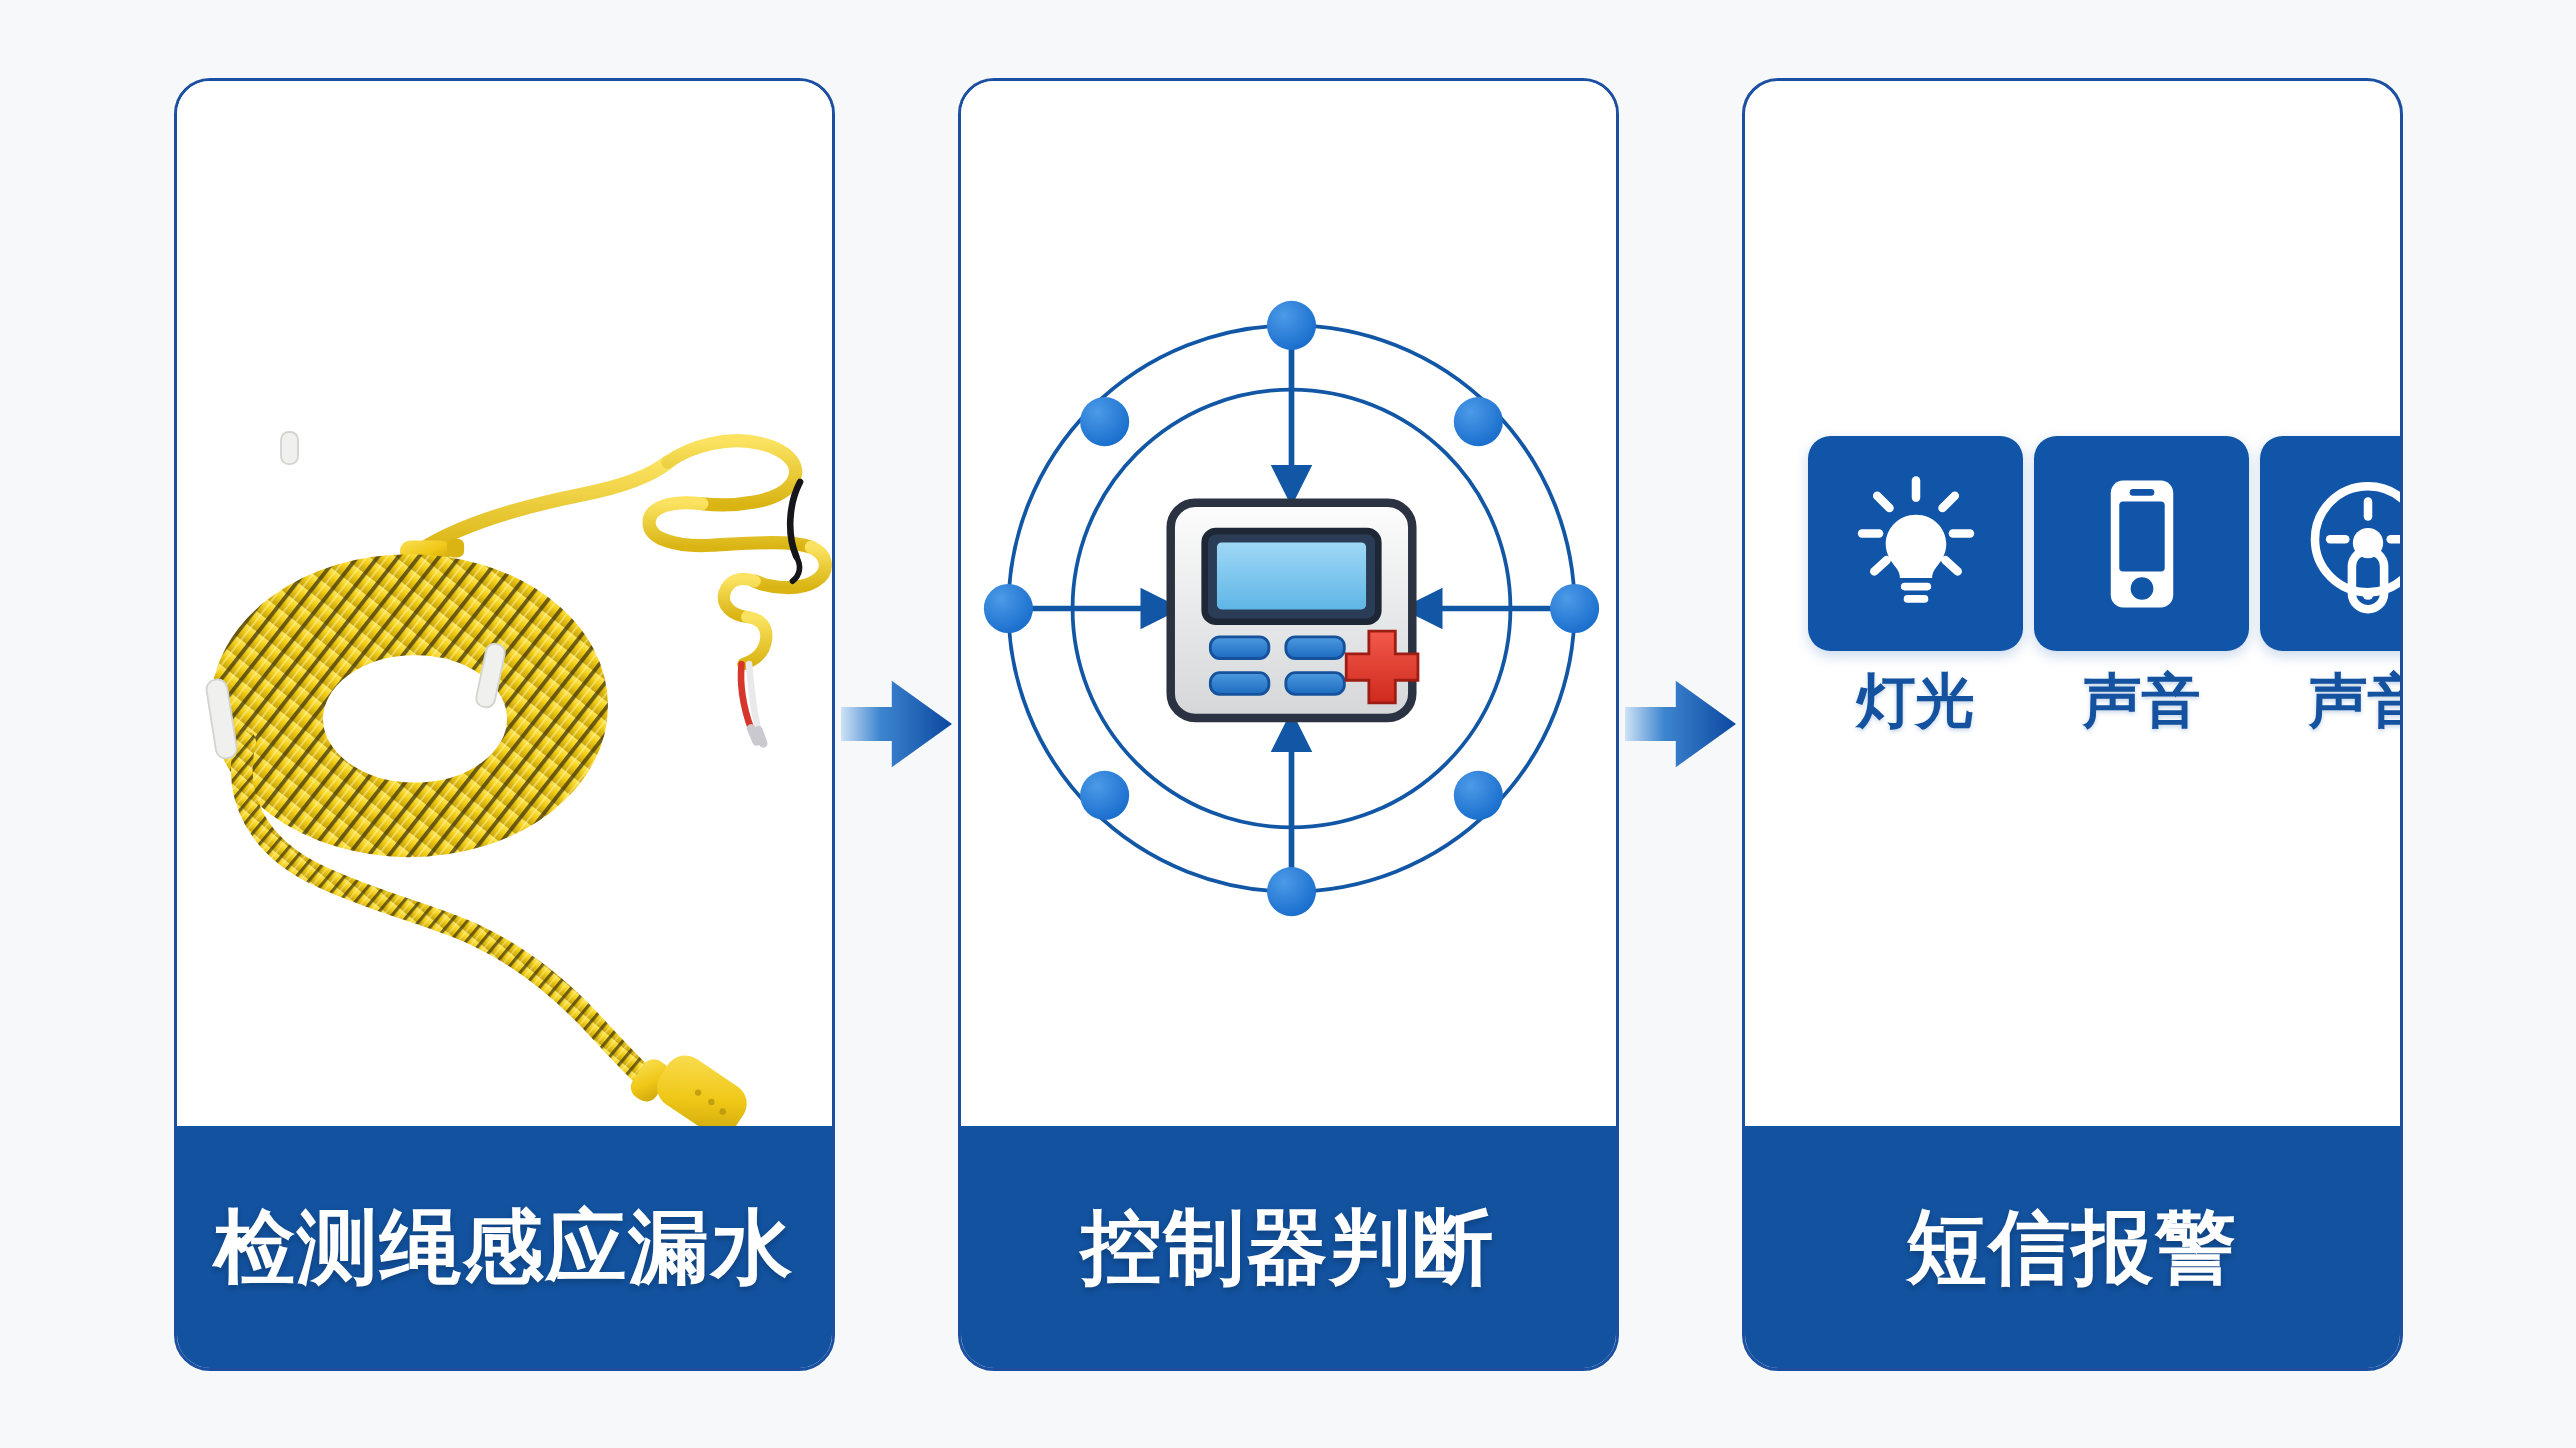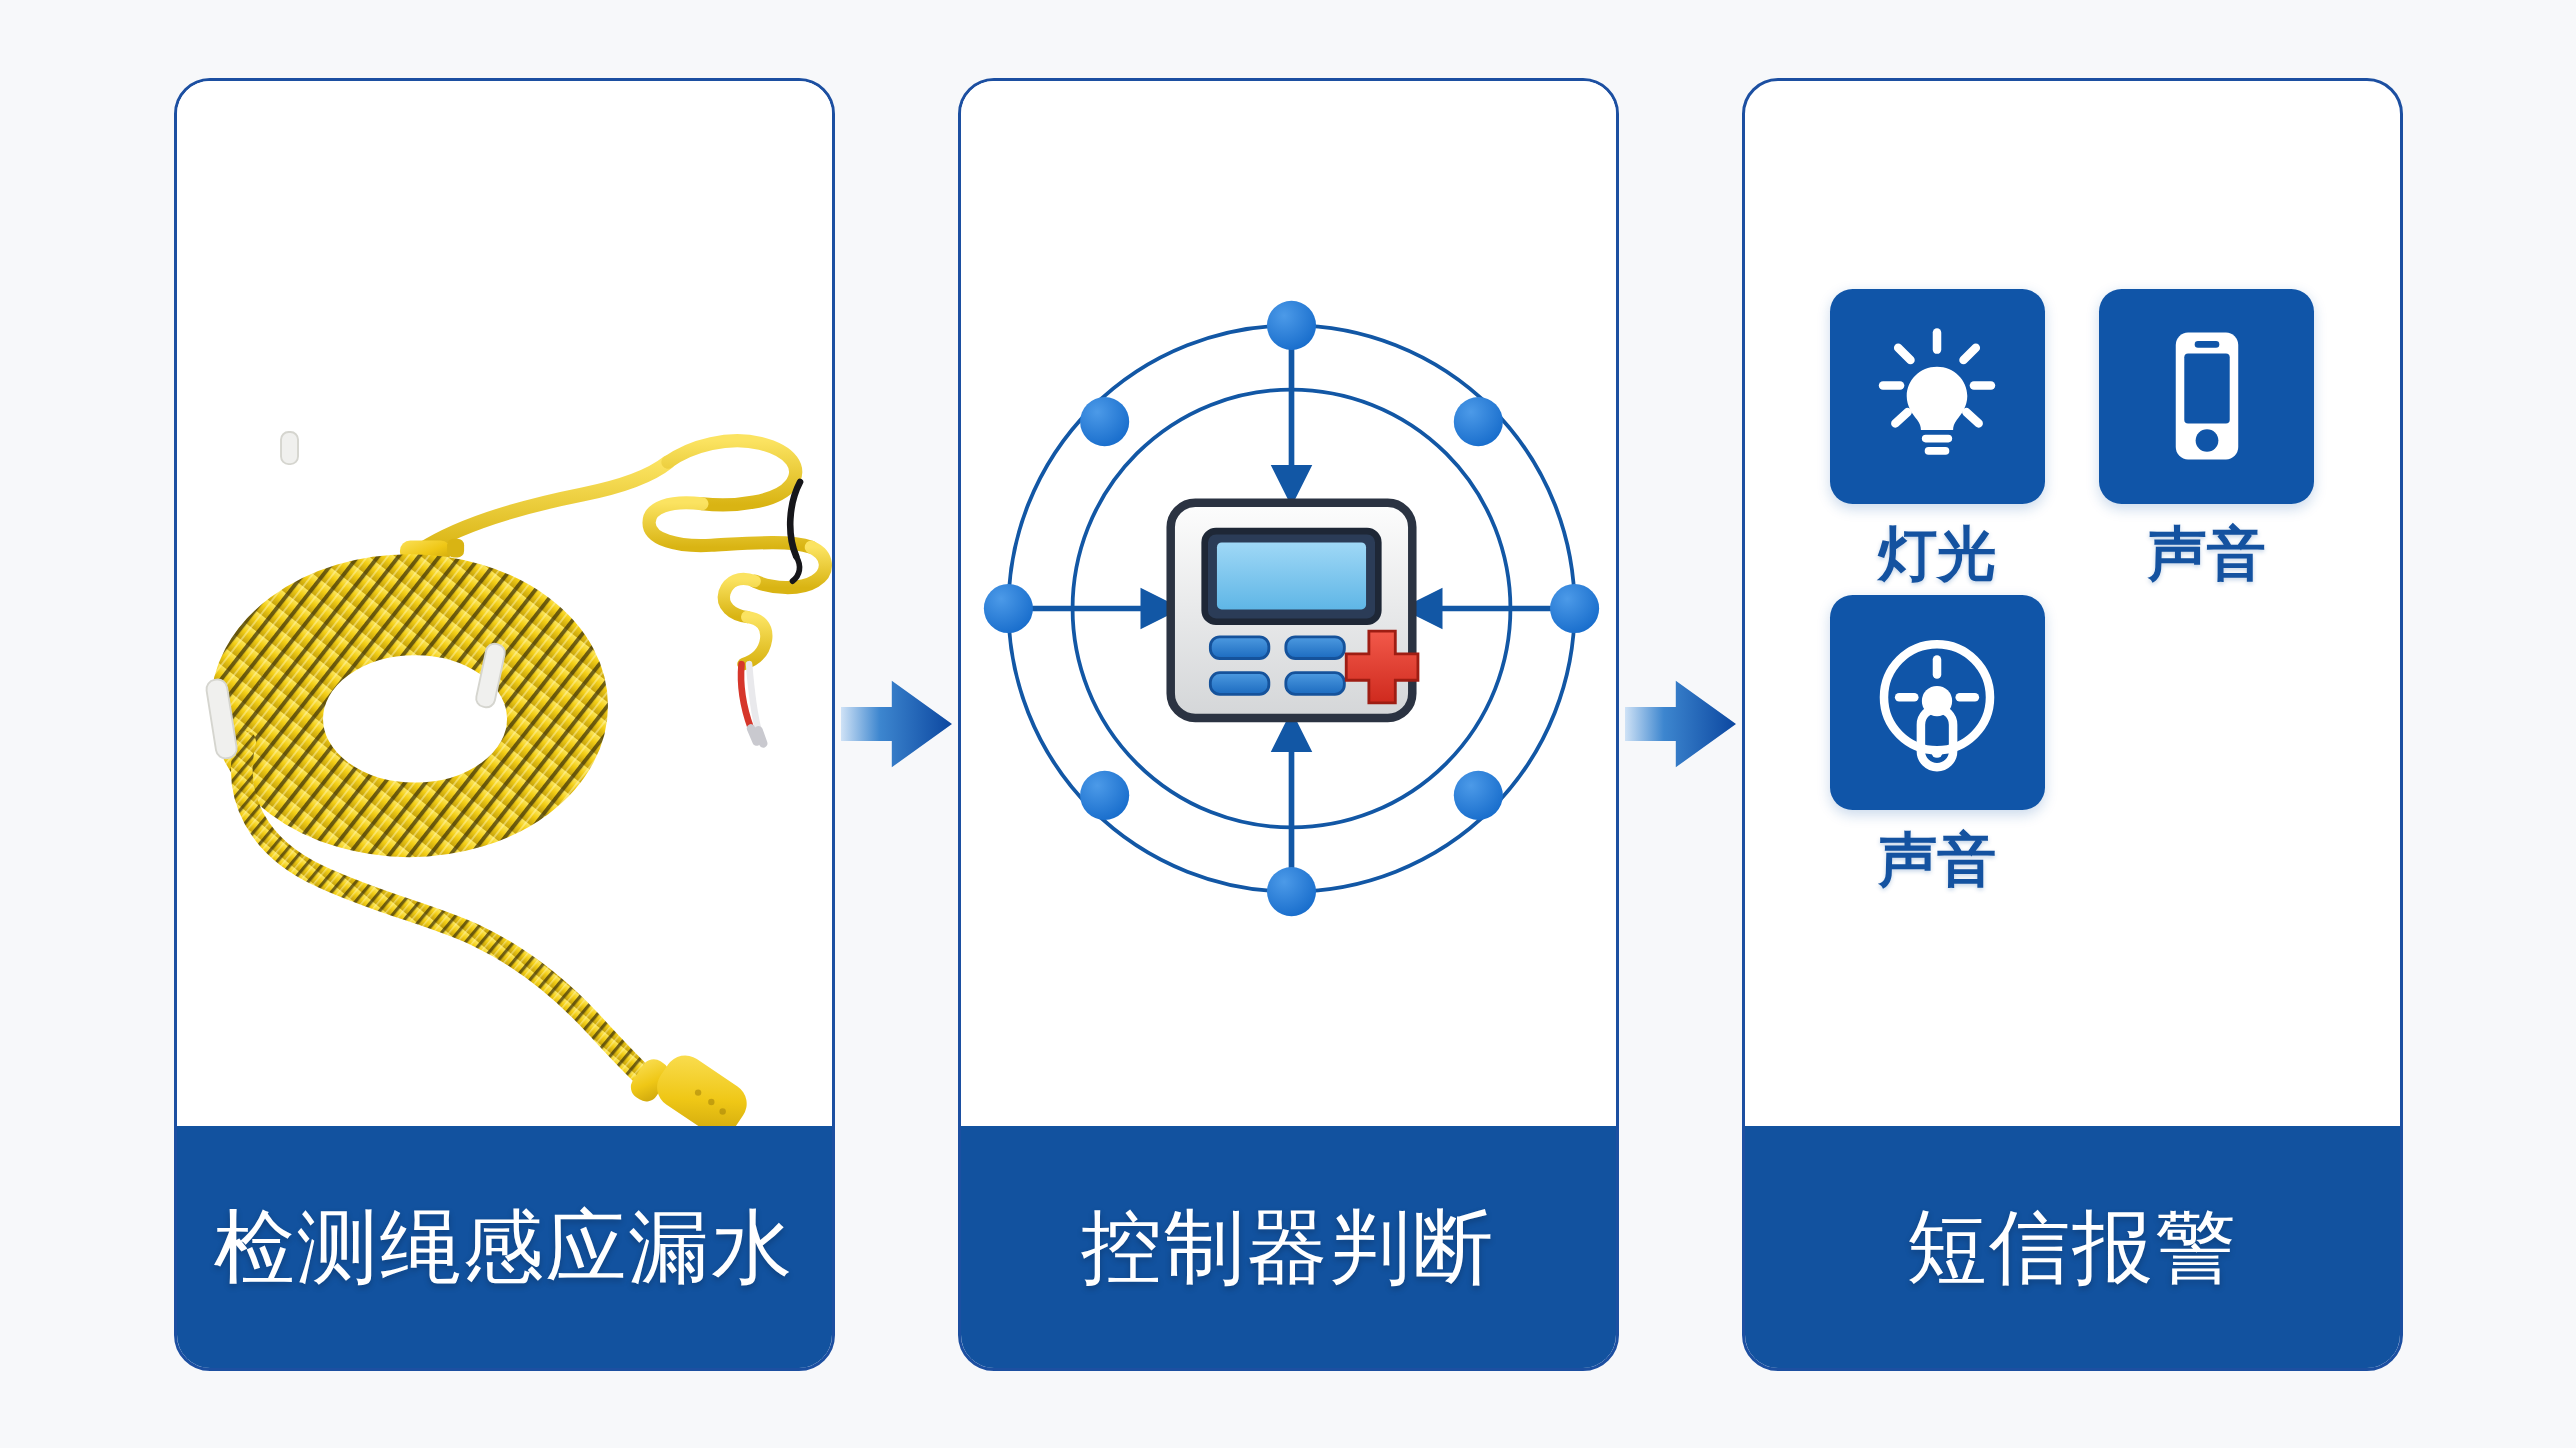--- a/index.html
+++ b/index.html
@@ -49,21 +49,21 @@
     display:flex;
     align-items:center;
     justify-content:center;
     border-bottom-left-radius:34px;
     border-bottom-right-radius:34px;
   }
   .card.sq-corner .footer{border-bottom-right-radius:0;}
   .footer span{
     color:#ffffff;
     font-size:81px;
-    font-weight:normal;
+    font-weight:bold;
     letter-spacing:1.9px;
     line-height:1;
     text-shadow:0 2.8px 6.6px rgba(0,0,0,.22);
     white-space:nowrap;
   }
 
   
   .connector{
     flex:0 0 auto;
     width:123px;
@@ -82,21 +82,21 @@
   .rope-stage svg{position:absolute;left:0;top:0;}
 
   
   .ctrl-stage{position:relative;width:661px;height:1055px;}
   .ctrl-stage svg{position:absolute;left:0;top:0;}
 
   
   .grid{
     width:528px;
     display:grid;
-    grid-template-columns:1fr 1fr;
+    grid-template-columns:1fr 1fr 1fr;
     grid-template-rows:auto auto;
     row-gap:43px;
     column-gap:43px;
     margin-top:-38px;
     gap:11px;
   }
   .cell{
     display:flex;
     flex-direction:column;
     align-items:center;

